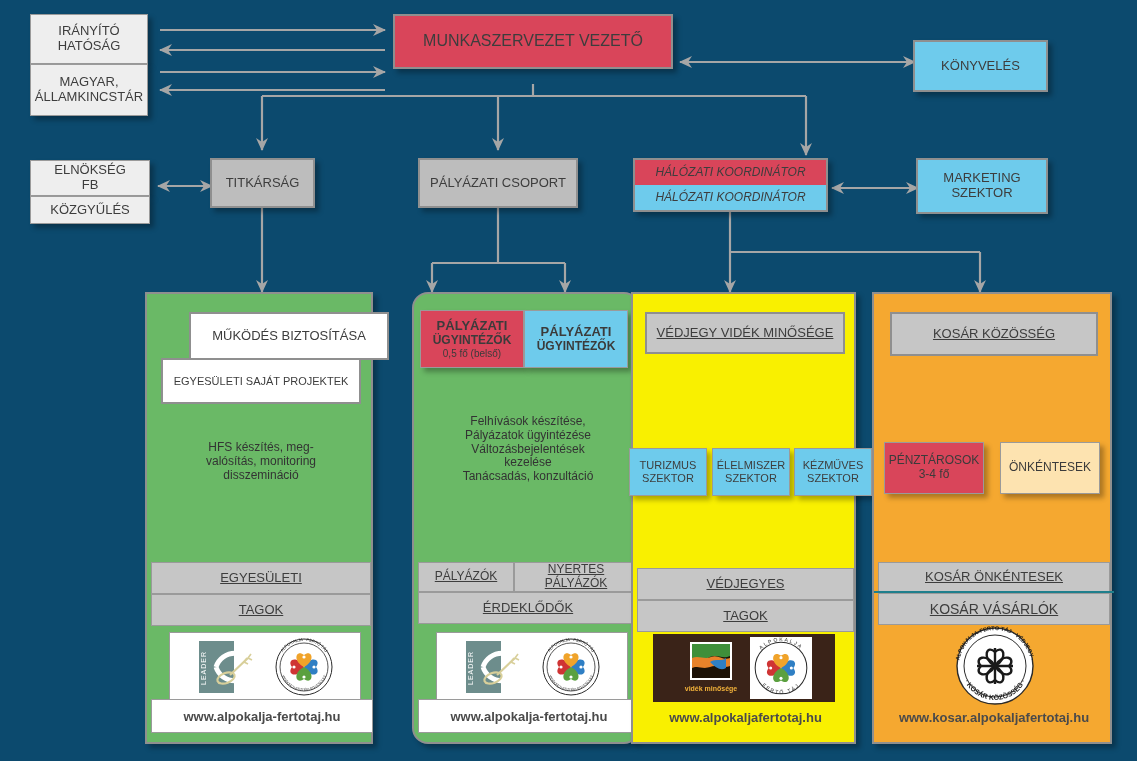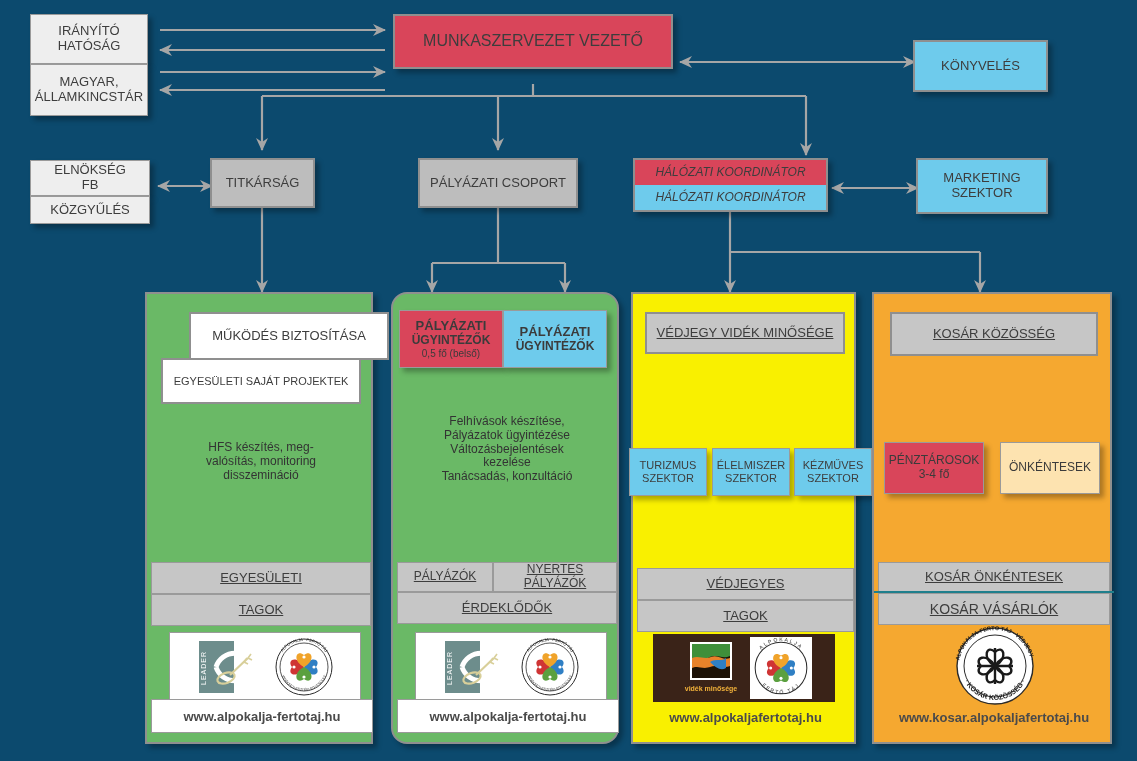--- a/index.html
+++ b/index.html
@@ -230,21 +230,21 @@
           <textPath href="#arcBot1" startOffset="50%" text-anchor="middle">VIDÉKFEJLESZTÉSI EGYESÜLET</textPath>
         </text>
       </svg>
     </div>
 
     <div class="urlbar bdr t13" style="left:4px;top:405px;width:220px;height:32px;">
       <span>www.alpokalja-fertotaj.hu</span>
     </div>
   </div>
 
-  <div class="col green bdr2 shadow" style="left:391px;top:292px;width:228px;height:452px;border-radius:16px;">
+  <div class="col green bdr2 shadow" style="left:412px;top:292px;width:228px;height:452px;border-radius:16px;">
 
     <div class="box bdr red stack shadow" style="left:6px;top:16px;width:104px;height:58px;color:#3b3b3b;">
       <div class="t13" style="font-weight:bold;">PÁLYÁZATI</div>
       <div class="t12" style="font-weight:bold;">ÜGYINTÉZŐK</div>
       <div class="t10">0,5 fő (belső)</div>
     </div>
     <div class="box bdr blue stack shadow" style="left:110px;top:16px;width:104px;height:58px;color:#3b3b3b;">
       <div class="t13" style="font-weight:bold;">PÁLYÁZATI</div>
       <div class="t12" style="font-weight:bold;">ÜGYINTÉZŐK</div>
     </div>

